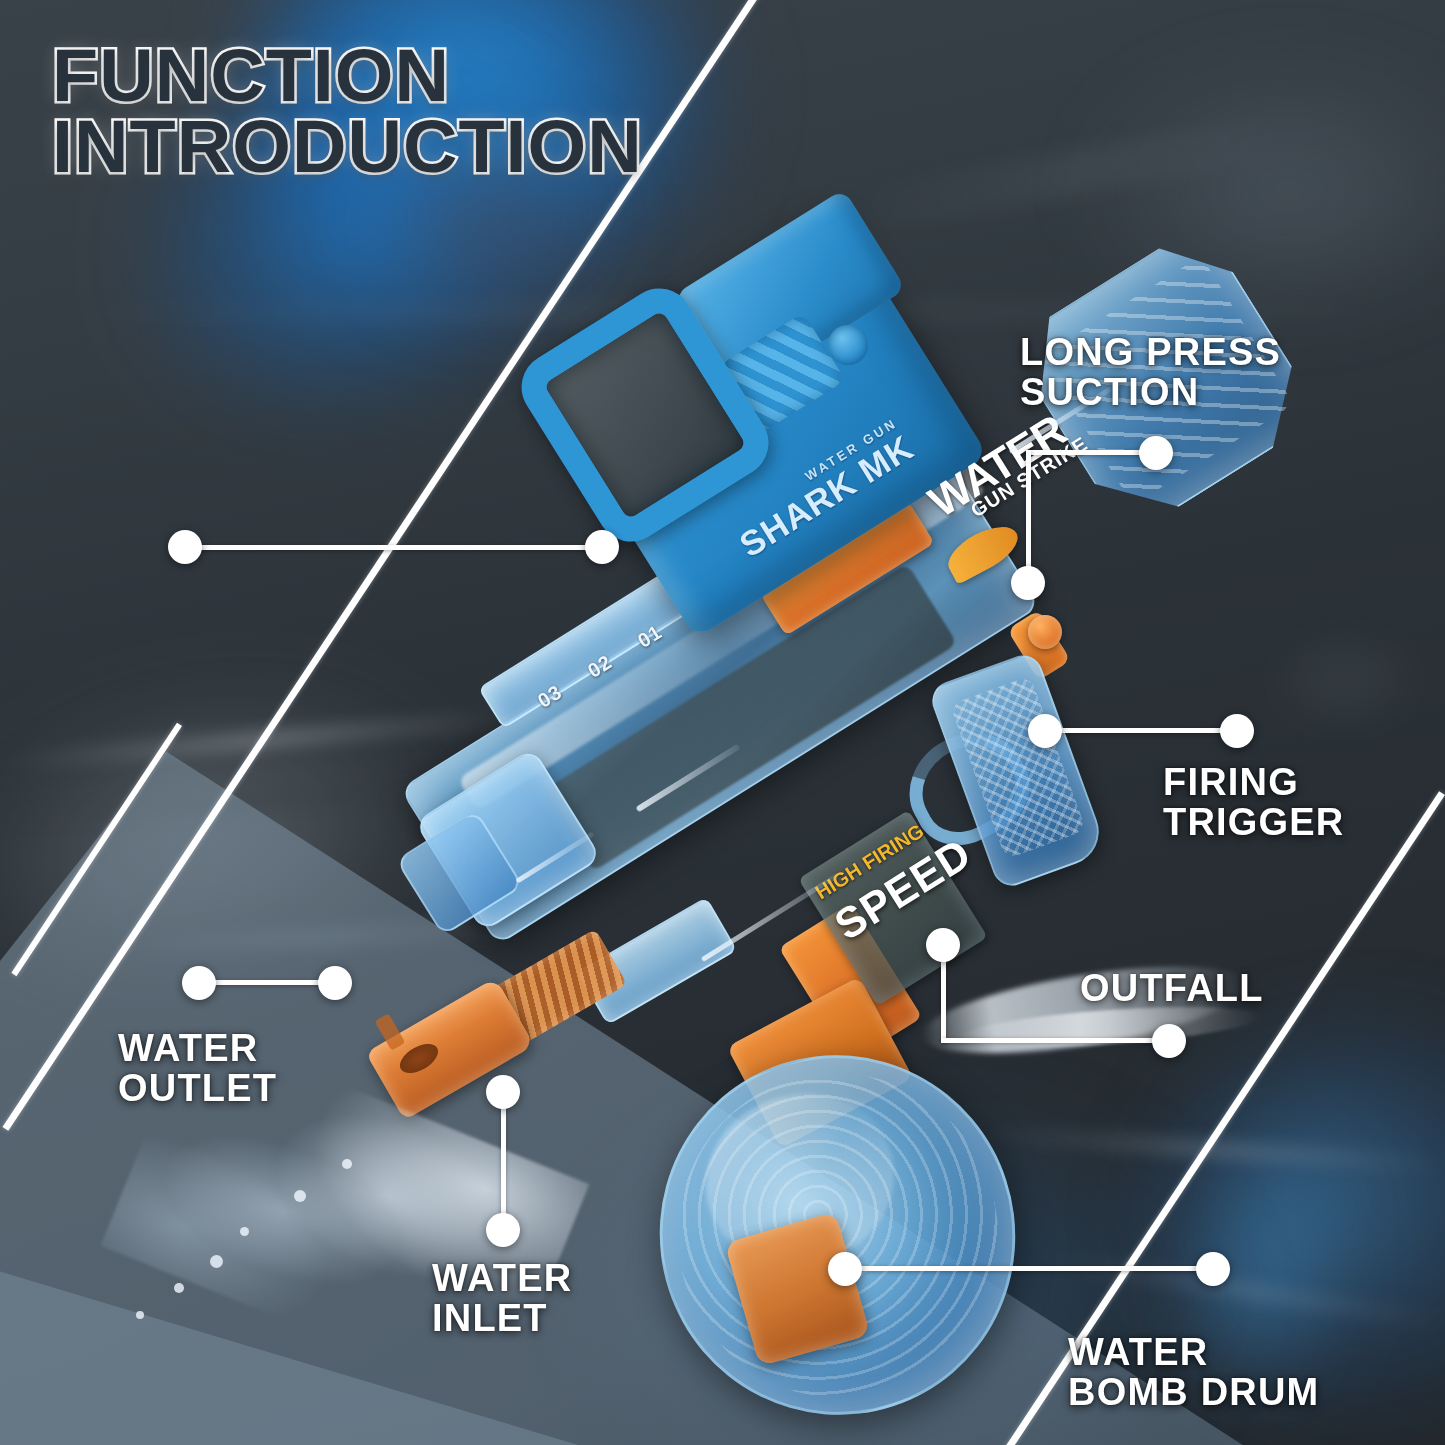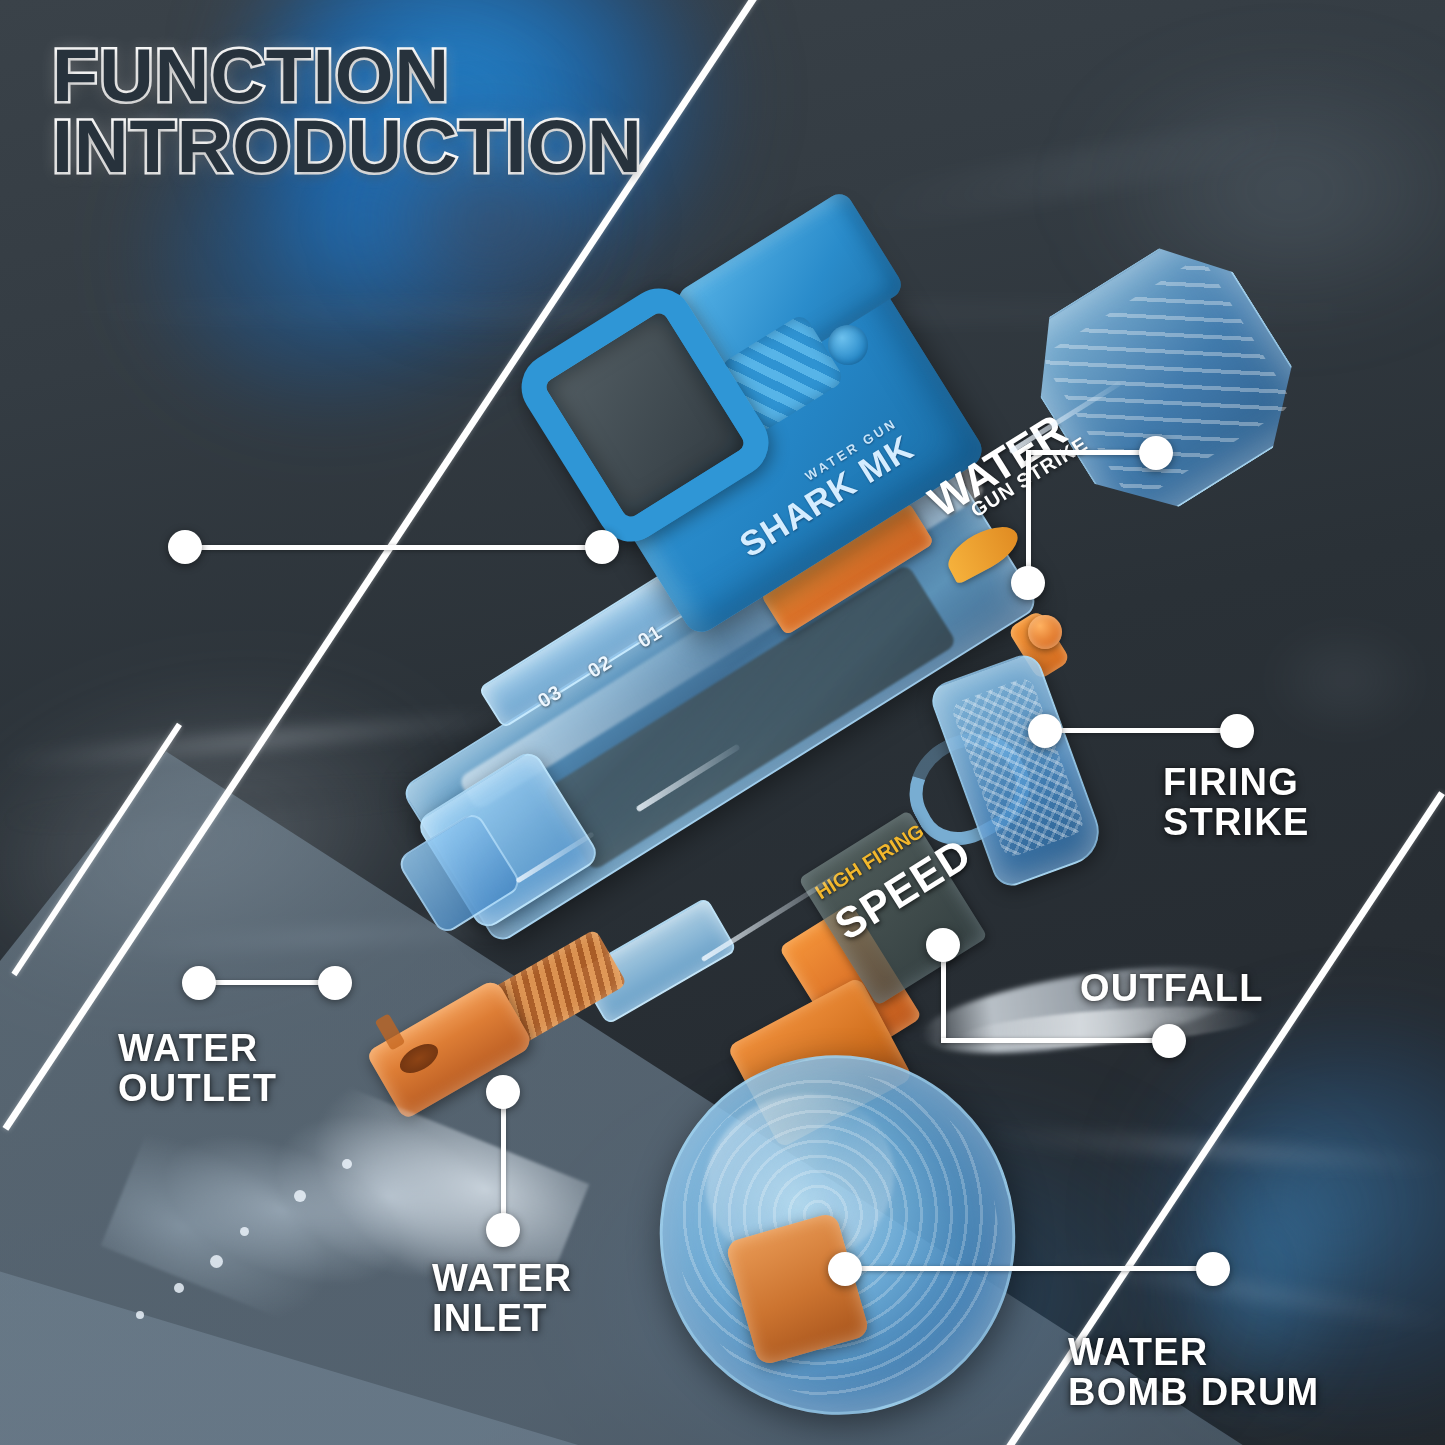--- a/index.html
+++ b/index.html
@@ -497,27 +497,29 @@
 
   <div id="title">
     <span>FUNCTION</span>
     <span>INTRODUCTION</span>
   </div>
 
   <div class="lead lead-h" style="left:195px;top:545px;width:410px;"></div>
   <div class="dot" style="left:168px;top:530px;"></div>
   <div class="dot" style="left:585px;top:530px;"></div>
 
+  <div class="callout-label" style="left:1020px;top:332px;">LONG PRESS
+SUCTION</div>
   <div class="lead lead-h" style="left:1026px;top:450px;width:135px;"></div>
   <div class="lead lead-v" style="left:1026px;top:450px;height:135px;"></div>
   <div class="dot" style="left:1139px;top:436px;"></div>
   <div class="dot" style="left:1011px;top:566px;"></div>
 
   <div class="callout-label" style="left:1163px;top:762px;">FIRING
-STRIKE</div>
+TRIGGER</div>
   <div class="lead lead-h" style="left:1050px;top:728px;width:190px;"></div>
   <div class="dot" style="left:1028px;top:714px;"></div>
   <div class="dot" style="left:1220px;top:714px;"></div>
 
   <div class="callout-label" style="left:1080px;top:968px;">OUTFALL</div>
   <div class="lead lead-v" style="left:941px;top:945px;height:98px;"></div>
   <div class="lead lead-h" style="left:941px;top:1038px;width:225px;"></div>
   <div class="dot" style="left:926px;top:928px;"></div>
   <div class="dot" style="left:1152px;top:1024px;"></div>
 

